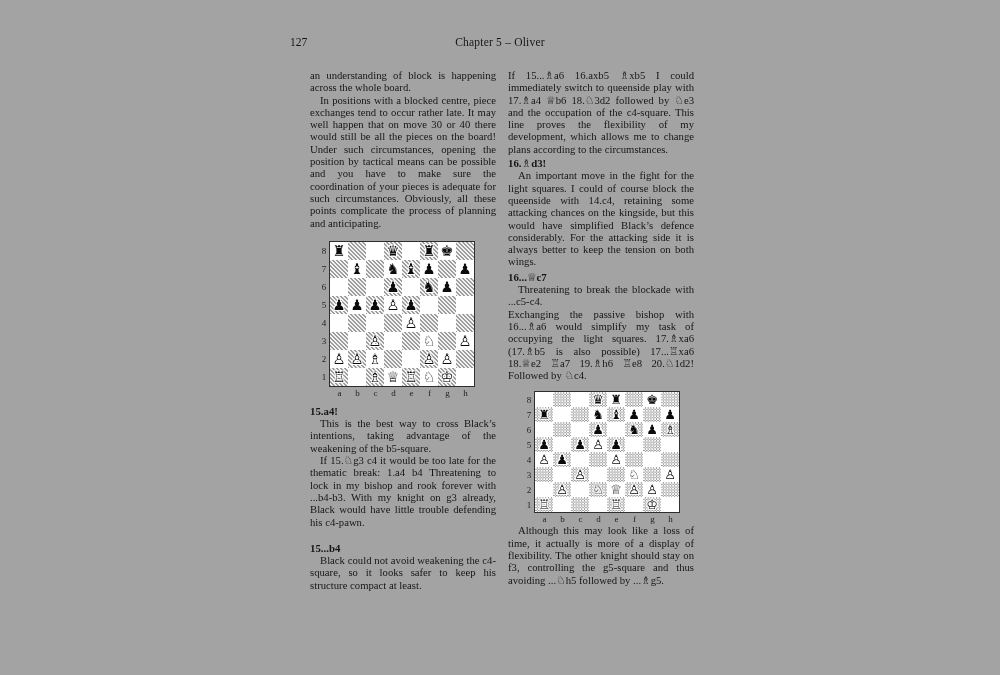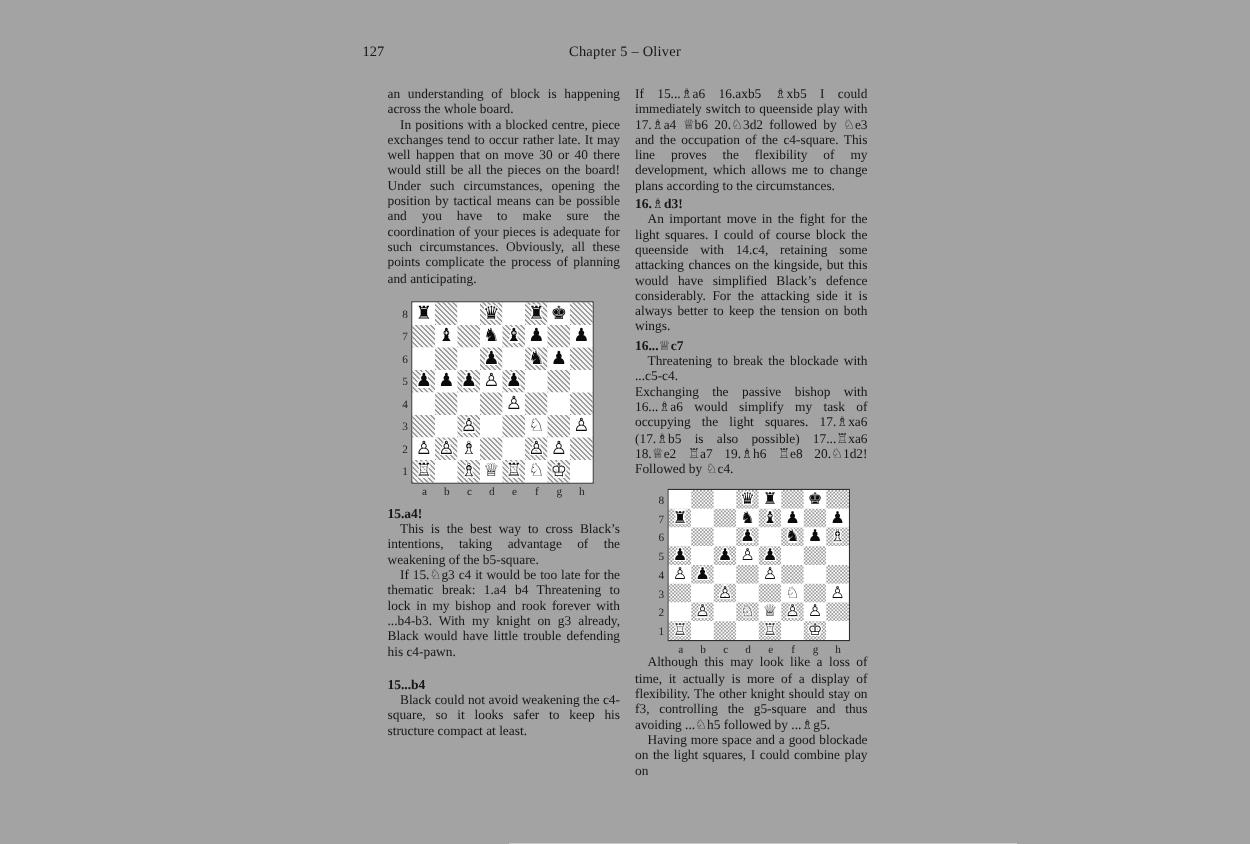--- a/index.html
+++ b/index.html
@@ -215,21 +215,21 @@
 
     <p class="move-heading mt7">15.a4!</p>
     <p class="body indent">This is the best way to cross Black’s intentions, taking advantage of the weakening of the b5-square.</p>
     <p class="body indent">If 15.♘g3 c4 it would be too late for the thematic break: 1.a4 b4 Threatening to lock in my bishop and rook forever with ...b4-b3. With my knight on g3 already, Black would have little trouble defending his c4-pawn.</p>
 
     <p class="move-heading mt14">15...b4</p>
     <p class="body indent">Black could not avoid weakening the c4-square, so it looks safer to keep his structure compact at least.</p>
   </div>
 
   <div class="col col-right">
-    <p class="body">If 15...♗a6 16.axb5 ♗xb5 I could immediately switch to queenside play with 17.♗a4 ♕b6 20.♘3d2 followed by ♘e3 and the occupation of the c4-square. This line proves the flexibility of my development, which allows me to change plans according to the circumstances.</p>
+    <p class="body">If 15...♗a6 16.axb5 ♗xb5 I could immediately switch to queenside play with 17.♗a4 ♕b6 18.♘3d2 followed by ♘e3 and the occupation of the c4-square. This line proves the flexibility of my development, which allows me to change plans according to the circumstances.</p>
 
     <p class="move-heading mt2">16.♗d3!</p>
     <p class="body indent">An important move in the fight for the light squares. I could of course block the queenside with 14.c4, retaining some attacking chances on the kingside, but this would have simplified Black’s defence considerably. For the attacking side it is always better to keep the tension on both wings.</p>
 
     <p class="move-heading mt3">16...♕c7</p>
     <p class="body indent">Threatening to break the blockade with ...c5-c4.</p>
 
     <p class="body mt13">Exchanging the passive bishop with 16...♗a6 would simplify my task of occupying the light squares. 17.♗xa6 (17.♗b5 is also possible) 17...♖xa6 18.♕e2 ♖a7 19.♗h6 ♖e8 20.♘1d2! Followed by ♘c4.</p>
 
     <div class="diagram d2">
@@ -377,16 +377,15 @@
           <div>c</div>
           <div>d</div>
           <div>e</div>
           <div>f</div>
           <div>g</div>
           <div>h</div>
         </div>
     </div>
 
     <p class="body indent mt3">Although this may look like a loss of time, it actually is more of a display of flexibility. The other knight should stay on f3, controlling the g5-square and thus avoiding ...♘h5 followed by ...♗g5.</p>
-    <p class="body indent">Having more space and a good blockade on the light squares, I could combine play on</p>
   </div>
 
 </div>
 
 </body></html>

